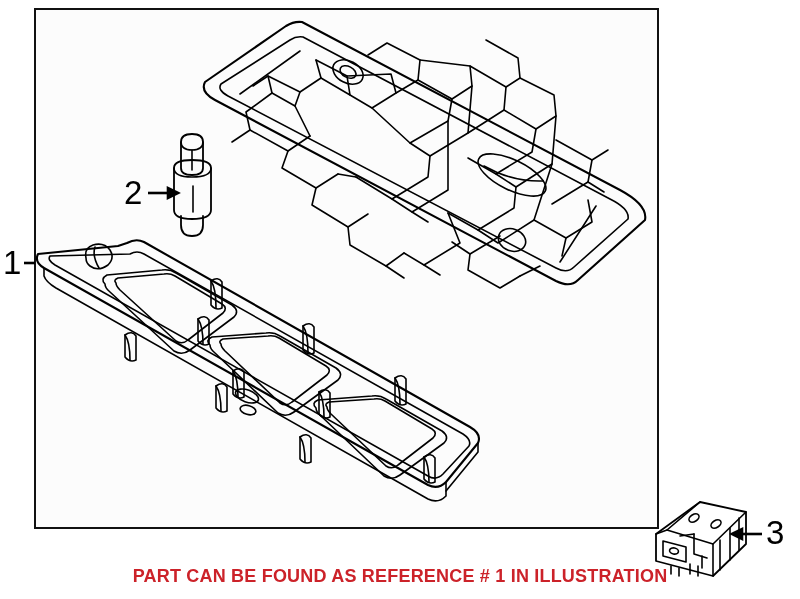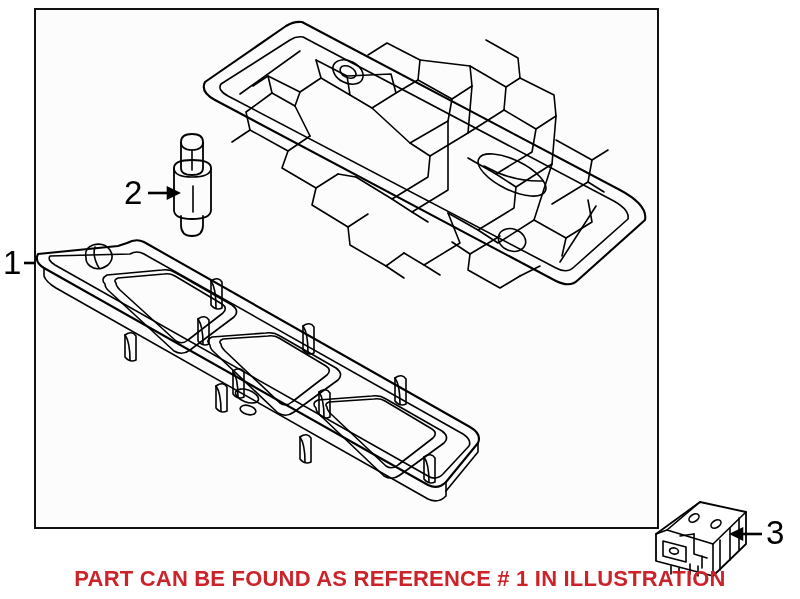--- a/index.html
+++ b/index.html
@@ -204,13 +204,13 @@
     <polygon points="178,193 168,188 168,198"></polygon>
     <line x1="762" y1="534" x2="738" y2="534"></line>
     <polygon points="732,534 742,529 742,539"></polygon>
   </g>
 </svg>
 
 <div class="lbl" id="label-1" style="left: 3px; top: 246px;">1</div>
 <div class="lbl" id="label-2" style="left: 124px; top: 176px;">2</div>
 <div class="lbl" id="label-3" style="left: 766px; top: 516px;">3</div>
 
-<div id="caption" style="color: rgb(204, 34, 41); font-size: 22px; top: 566px;">PART CAN BE FOUND AS REFERENCE # 1 IN ILLUSTRATION</div>
+<div id="caption" style="color: rgb(204, 34, 41); font-size: 18px; top: 566px;">PART CAN BE FOUND AS REFERENCE # 1 IN ILLUSTRATION</div>
 
 </body></html>

